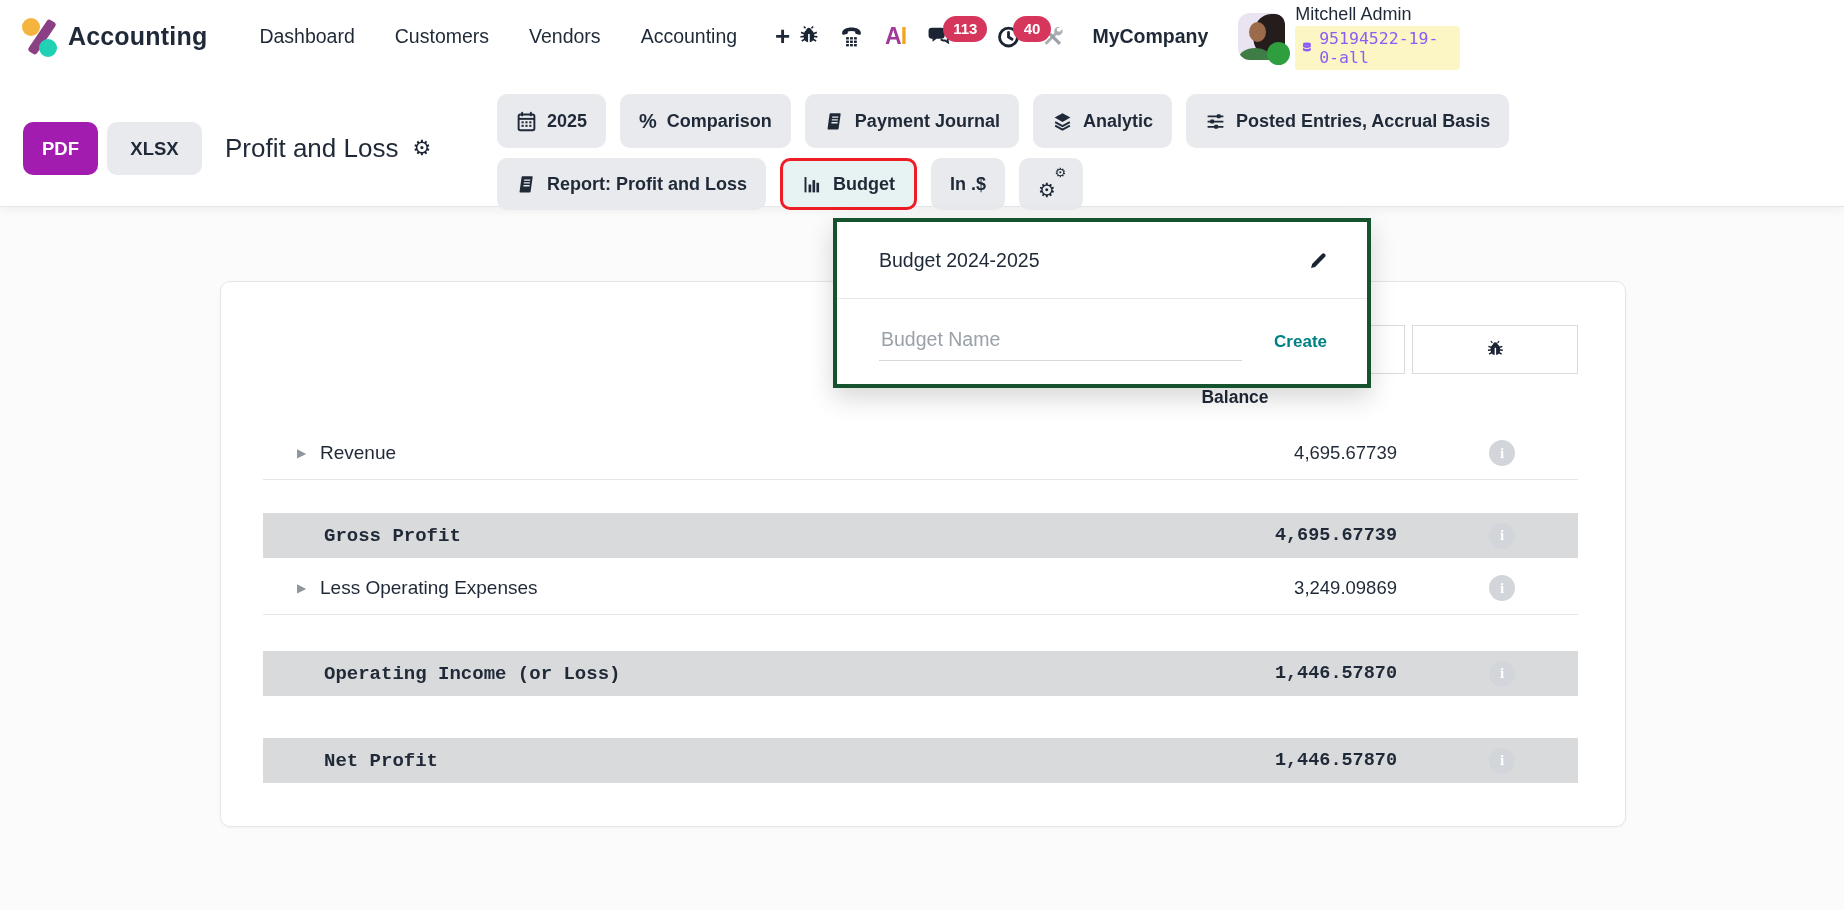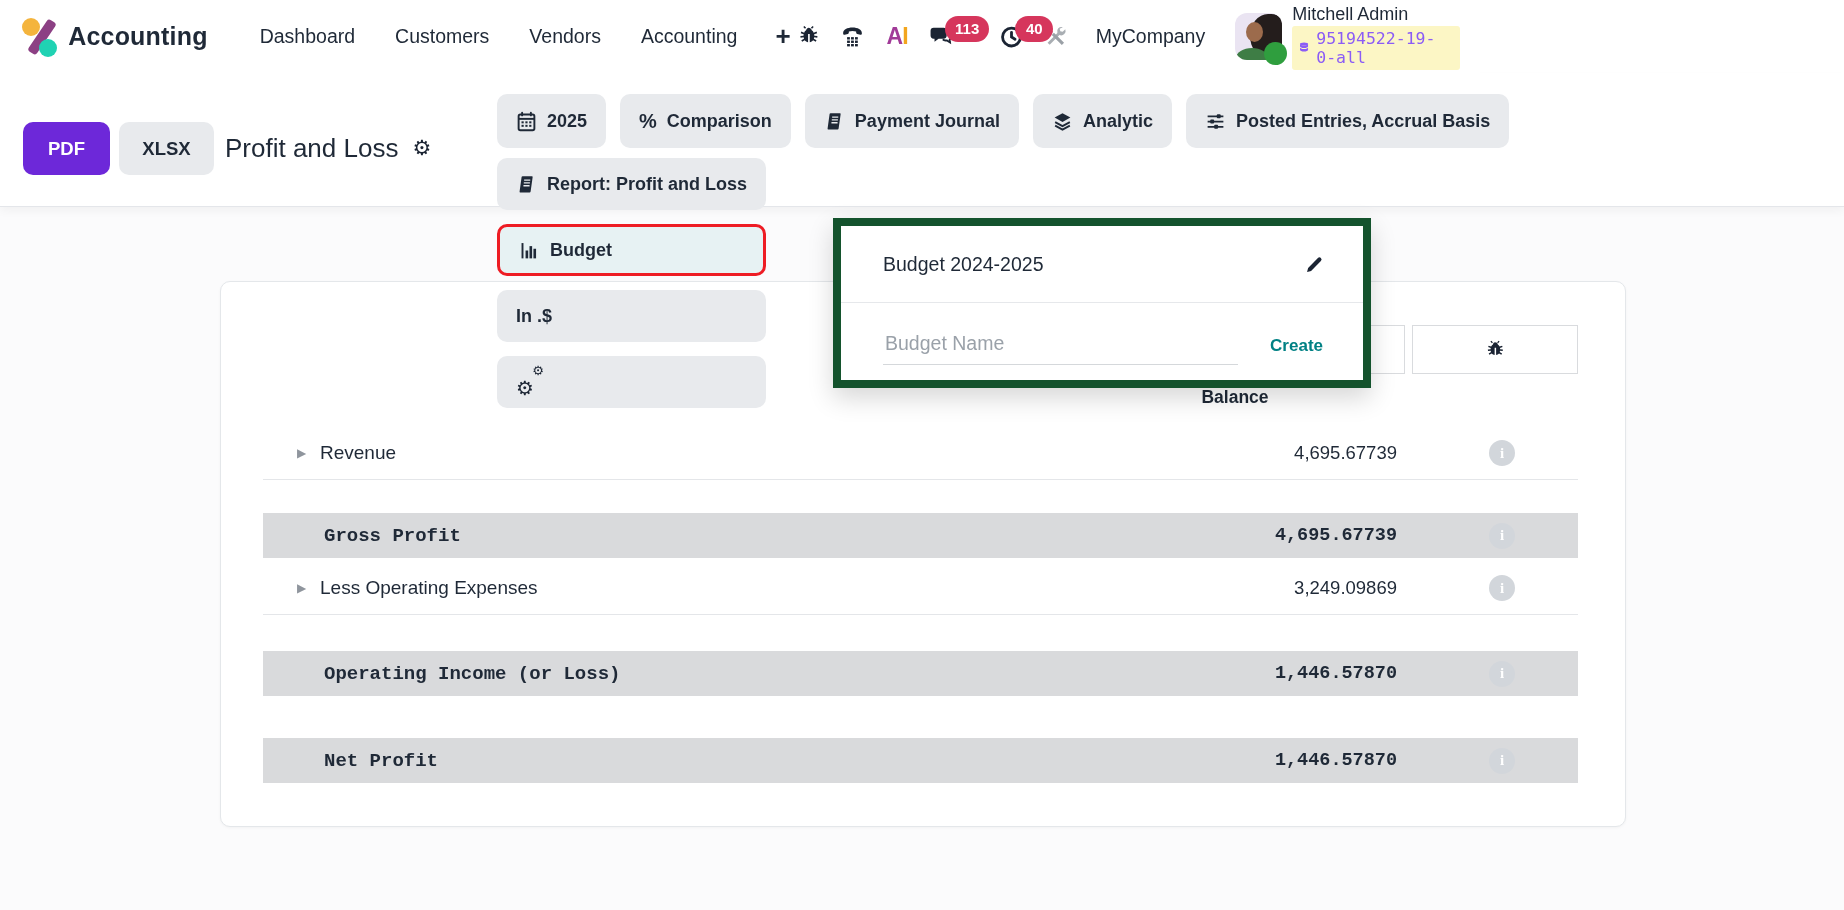--- a/index.html
+++ b/index.html
@@ -27,52 +27,52 @@
   .tray-btn { position:relative; width:42px; height:44px; display:flex; align-items:center;
     justify-content:center; cursor:pointer; color:#1b2433; }
   .tray-btn svg { width:25px; height:25px; }
   .badge { position:absolute; top:1px; left:22px; min-width:44px; height:26px; padding:0 9px;
     background:#d6365c; color:#fff; border-radius:13px; font-size:15px; font-weight:700;
     display:flex; align-items:center; justify-content:center; z-index:2; }
   .badge.small { min-width:38px; }
   .ai-logo { font-size:23px; font-weight:700; letter-spacing:-1px; }
   .ai-a { color:#a13a98; } .ai-i { color:#f2a51e; }
   .tools { color:#9aa0a6; }
-  .company { font-size:19.5px; font-weight:400; margin:0 22px 0 14px; cursor:pointer; white-space:nowrap; }
+  .company { font-size:19.5px; font-weight:700; margin:0 22px 0 14px; cursor:pointer; white-space:nowrap; }
 
   .user-area { display:flex; align-items:center; gap:10px; cursor:pointer; }
   .avatar-wrap { position:relative; width:47px; height:47px; }
   .avatar { width:47px; height:47px; border-radius:12px; background:#eae4f2; overflow:hidden; position:relative; }
   .avatar .hair { position:absolute; right:-4px; top:1px; width:36px; height:44px; background:#241d1c;
     border-radius:55% 45% 45% 55%; }
   .avatar .face { position:absolute; left:11px; top:9px; width:17px; height:20px; background:#9c6b4c; border-radius:50%; }
   .avatar .shirt { position:absolute; left:1px; bottom:-8px; width:32px; height:20px; background:#3e7d45;
     border-radius:50% 50% 0 0; }
   .status-dot { position:absolute; right:-5px; bottom:-5px; width:23px; height:23px; border-radius:50%; background:#2f9e3e; }
   .user-text { display:flex; flex-direction:column; gap:2px; }
   .user-name { font-size:18px; line-height:20px; }
   .db-chip { display:flex; align-items:center; gap:6px; background:#fcf6c5; border-radius:3px;
     padding:3px 8px 3px 6px; font-family:"DejaVu Sans Mono", monospace; font-size:16.5px; color:#8b5cf6; }
   .db-chip svg { width:15px; height:15px; }
 
   
   .control-panel { position:absolute; left:0; top:73px; width:1844px; height:133px; background:#fff;
     z-index:40; box-shadow:0 1px 0 #e4e6ea, 0 5px 9px rgba(0,0,0,.045); }
   .export-group { position:absolute; left:23px; top:49px; display:flex; gap:9px; }
-  .btn-pdf { width:87px; height:53px; border:none; border-radius:10px; background:#6d28d9; color:#fff;
+  .btn-pdf { width:75px; height:53px; border:none; border-radius:10px; background:#a21caf; color:#fff;
     font-family:inherit; font-size:18.5px; font-weight:700; cursor:pointer; }
   .btn-xlsx { width:95px; height:53px; border:none; border-radius:10px; background:#e8eaed; color:#1f2937;
     font-family:inherit; font-size:18.5px; font-weight:700; cursor:pointer; }
   .title-group { position:absolute; left:225px; top:49px; height:53px; display:flex; align-items:center; gap:14px; }
   .page-title { font-size:26px; font-weight:400; white-space:nowrap; }
   .title-gear { font-family:"DejaVu Sans", sans-serif; font-size:21px; color:#1b2433; cursor:pointer; line-height:1; }
 
   .filters-row { position:absolute; display:flex; gap:14px; }
   .filters-row.r1 { left:497px; top:21px; }
-  .filters-row.r2 { left:497px; top:85px;flex-direction:column; }
+  .filters-row.r2 { left:497px; top:85px; }
   .fbtn { height:54px; display:flex; align-items:center; gap:10px; padding:0 19px; border:none;
     border-radius:10px; background:#e8eaed; color:#1f2937; font-family:inherit; font-size:18px;
     font-weight:600; cursor:pointer; white-space:nowrap; }
   .filters-row.r2 .fbtn { height:52px; }
   .fbtn svg { width:21px; height:21px; }
   .fbtn .pct { font-size:20px; font-weight:700; }
   .fbtn.active-annotated { background:#e7f2f3; border:3px solid #ee1c24; }
   .gear-pair { position:relative; width:26px; height:24px; font-family:"DejaVu Sans", sans-serif; color:#1b2433; }
   .gear-pair .g1 { position:absolute; left:0; bottom:-4px; font-size:20px; line-height:1; }
   .gear-pair .g2 { position:absolute; right:-2px; top:-6px; font-size:13px; line-height:1; }
@@ -107,21 +107,21 @@
   .r-revenue  { top:148px; height:46px; }
   .rule.r1    { top:197px; }
   .r-gross    { top:231px; height:45px; }
   .r-less     { top:284px; height:44px; }
   .rule.r2    { top:332px; }
   .r-oper     { top:369px; height:45px; }
   .r-net      { top:456px; height:45px; }
 
   
   .budget-dropdown { position:absolute; left:833px; top:12px; width:538px; height:170px; background:#fff;
-    border:8px solid #14532d; box-shadow:0 10px 24px rgba(0,0,0,.16); z-index:55; }
+    border:4px solid #14532d; box-shadow:0 10px 24px rgba(0,0,0,.16); z-index:55; }
   .dd-row1 { height:77px; display:flex; align-items:center; padding:0 38px 0 42px;
     border-bottom:1px solid #e6e8eb; }
   .dd-budget-name { font-size:19.5px; }
   .dd-pencil { margin-left:auto; color:#1b2433; cursor:pointer; }
   .dd-pencil svg { width:21px; height:21px; }
   .dd-row2 { display:flex; align-items:center; padding:0 40px 0 42px; height:86px; }
   .dd-input { width:372px; border:none; outline:none; border-bottom:1px solid #d5d8db;
     font-family:inherit; font-size:19.5px; padding:4px 2px 9px 2px; color:#1f2937; background:transparent; }
   .dd-input::placeholder { color:#9aa1a9; }
   .dd-create { margin-left:32px; font-size:17px; font-weight:700; color:#018184; cursor:pointer; }

